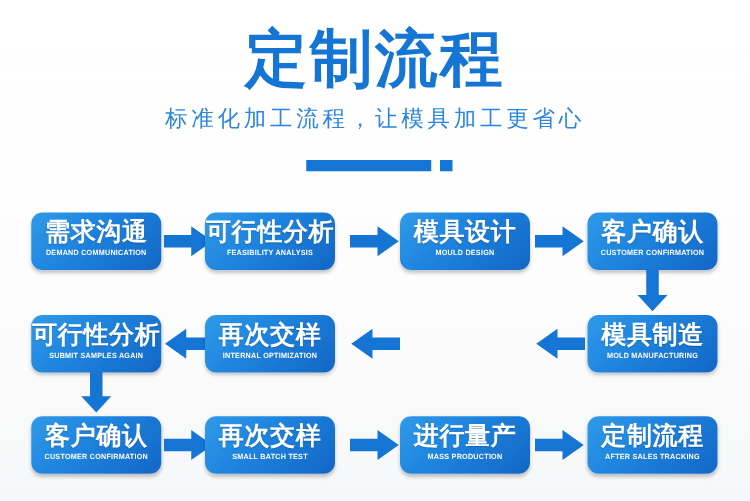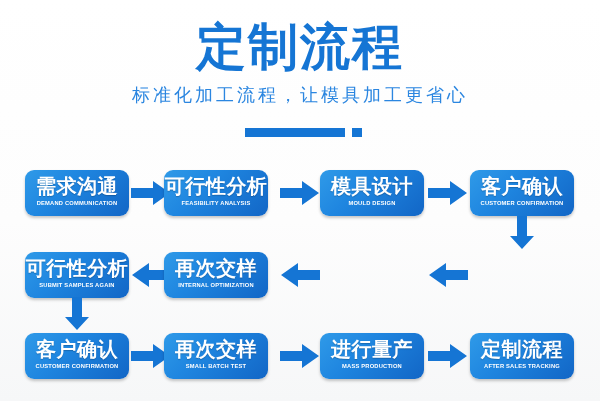--- a/index.html
+++ b/index.html
@@ -207,20 +207,24 @@
     </svg>
   </div>
 
 
   <div class="arrow arrow-h ah-34 ay2">
     <svg viewBox="0 0 40 26" preserveAspectRatio="none">
       <path d="M40,8 L18,8 L18,1 L1,13 L18,25 L18,18 L40,18 Z" fill="#1575d4"></path>
     </svg>
   </div>
 
+  <div class="box c4 r2">
+    <span class="cn">模具制造</span>
+    <span class="en">MOLD MANUFACTURING</span>
+  </div>
 
   <div class="arrow arrow-v av-left">
     <svg viewBox="0 0 26 34" preserveAspectRatio="none">
       <path d="M8,0 L18,0 L18,20 L25,20 L13,33 L1,20 L8,20 Z" fill="#1575d4"></path>
     </svg>
   </div>
 
   <div class="box c1 r3">
     <span class="cn">客户确认</span>
     <span class="en">CUSTOMER CONFIRMATION</span>

